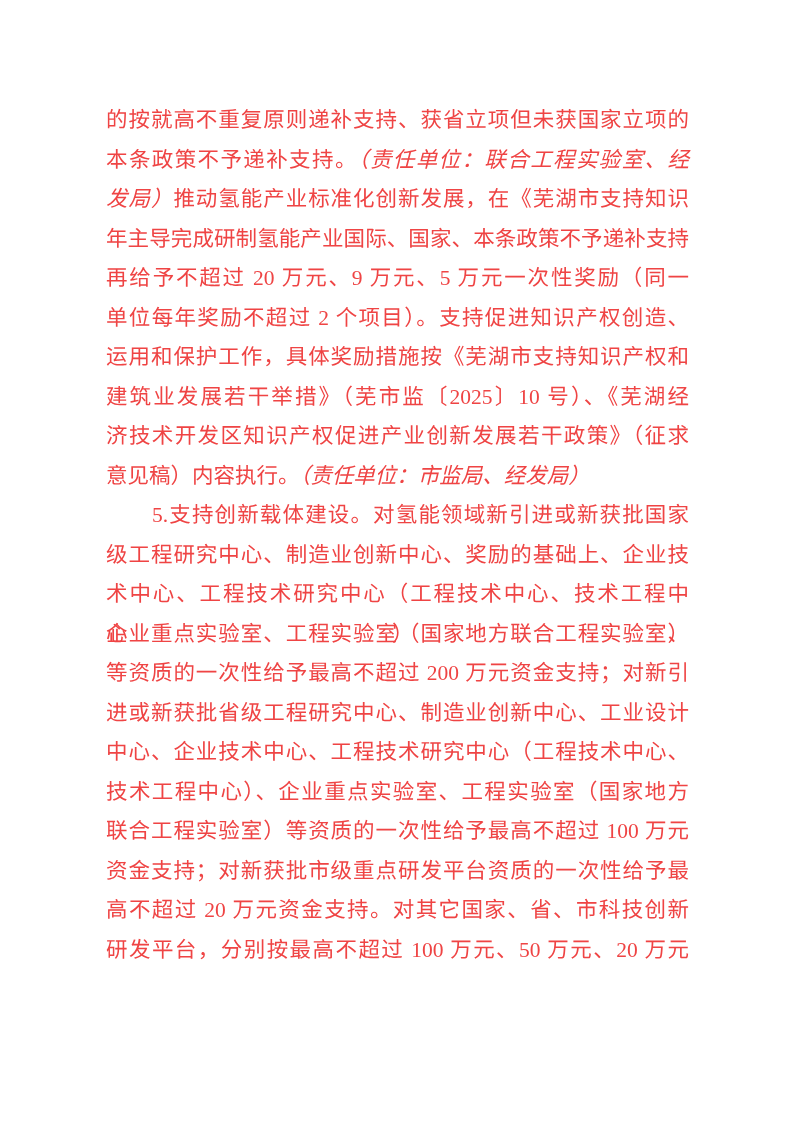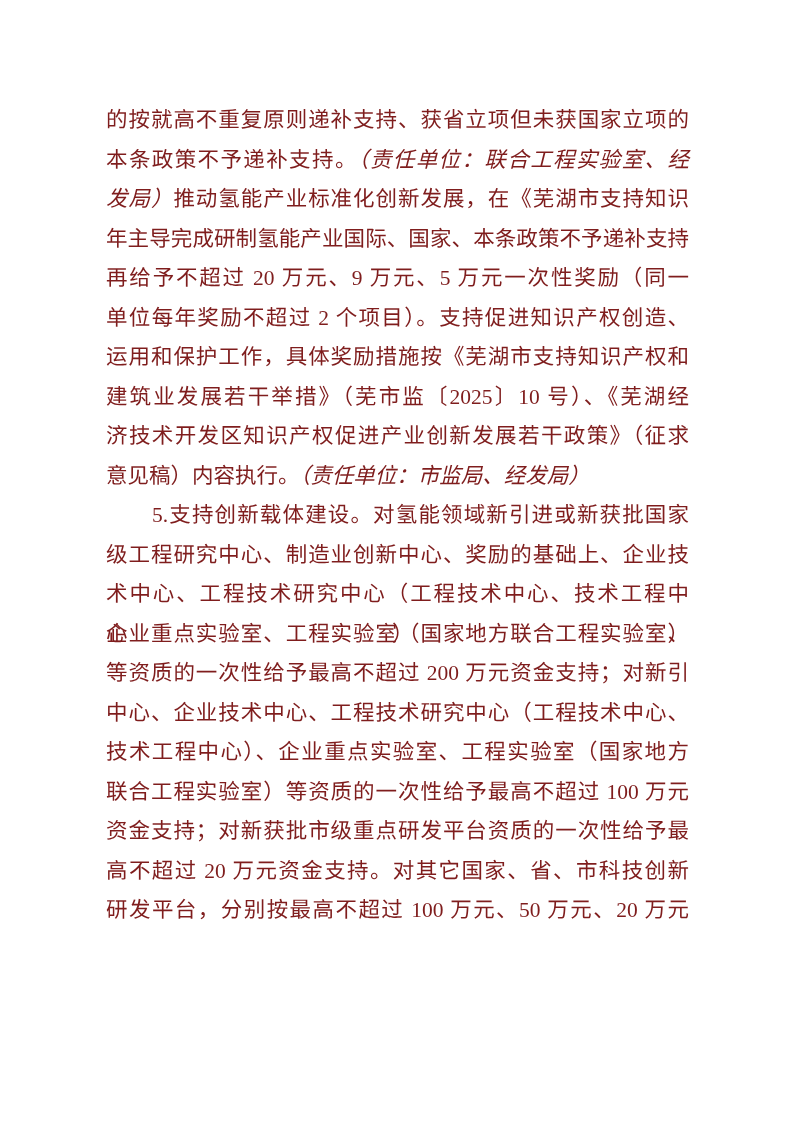--- a/index.html
+++ b/index.html
@@ -18,21 +18,21 @@
   .text-block {
     position: absolute;
     left: 106px;
     right: 104px;
     top: 101px;
   }
   .line {
     height: 39.5px;
     line-height: 39.5px;
     font-size: 21.5px;
-    color: #7f1d1d;
+    color: #ef4444;
     white-space: normal;
     text-align: justify;
     overflow: visible;
   }
   .line.justify {
     text-align-last: justify;
     -moz-text-align-last: justify;
   }
   .line.indent {
     text-indent: 46px;
@@ -61,20 +61,21 @@
       <div class="line justify"><span class="song">单位每年奖励不超过 2 个项目）。支持促进知识产权创造、</span></div>
       <div class="line justify"><span class="song">运用和保护工作，具体奖励措施按《芜湖市支持知识产权和</span></div>
       <div class="line justify"><span class="song">建筑业发展若干举措》（芜市监〔2025〕10 号）、《芜湖经</span></div>
       <div class="line justify"><span class="song">济技术开发区知识产权促进产业创新发展若干政策》（征求</span></div>
       <div class="line"><span class="song">意见稿）内容执行。</span><span class="kaiti">（责任单位：市监局、经发局）</span></div>
       <div class="line justify indent"><span class="song">5.支持创新载体建设。对氢能领域新引进或新获批国家</span></div>
       <div class="line justify"><span class="song">级工程研究中心、制造业创新中心、奖励的基础上、企业技</span></div>
       <div class="line justify"><span class="song">术中心、工程技术研究中心（工程技术中心、技术工程中心）、</span></div>
       <div class="line justify"><span class="song">企业重点实验室、工程实验室（国家地方联合工程实验室）</span></div>
       <div class="line justify"><span class="song">等资质的一次性给予最高不超过 200 万元资金支持；对新引</span></div>
+      <div class="line justify"><span class="song">进或新获批省级工程研究中心、制造业创新中心、工业设计</span></div>
       <div class="line justify"><span class="song">中心、企业技术中心、工程技术研究中心（工程技术中心、</span></div>
       <div class="line justify"><span class="song">技术工程中心）、企业重点实验室、工程实验室（国家地方</span></div>
       <div class="line justify"><span class="song">联合工程实验室）等资质的一次性给予最高不超过 100 万元</span></div>
       <div class="line justify"><span class="song">资金支持；对新获批市级重点研发平台资质的一次性给予最</span></div>
       <div class="line justify"><span class="song">高不超过 20 万元资金支持。对其它国家、省、市科技创新</span></div>
       <div class="line justify"><span class="song">研发平台，分别按最高不超过 100 万元、50 万元、20 万元</span></div>
     </div>
 </div>
 
 </body></html>

